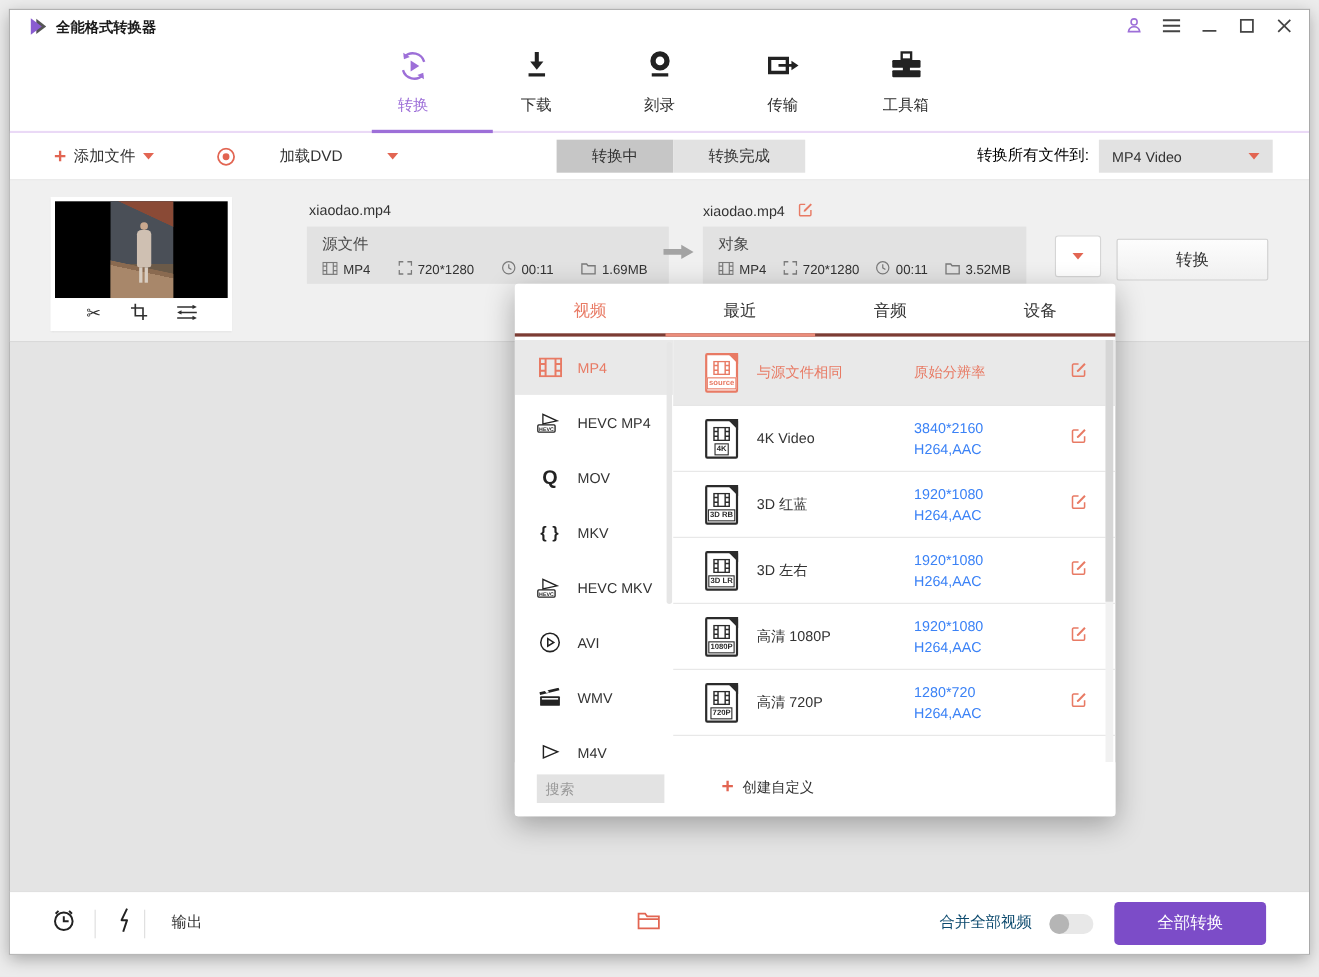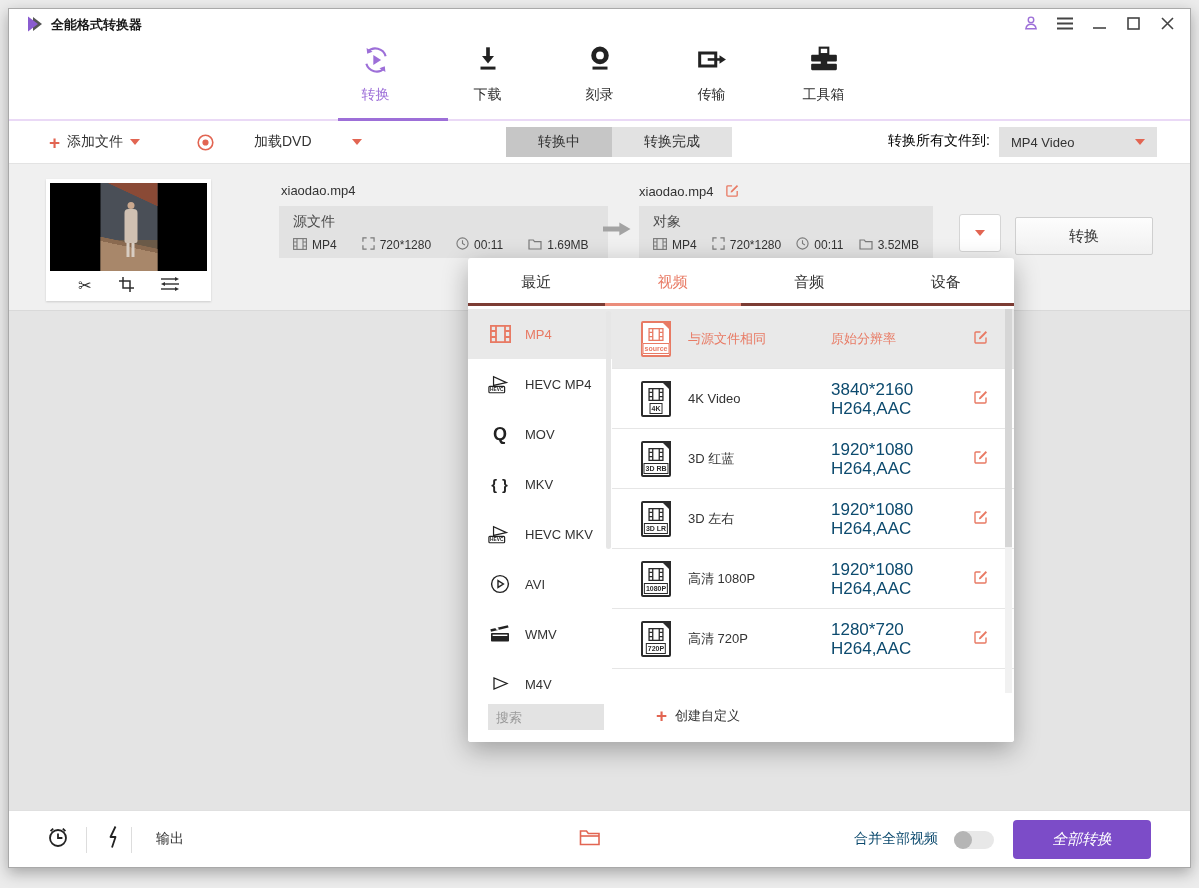--- a/index.html
+++ b/index.html
@@ -85,21 +85,21 @@
   .mov-q { font-size:18px; font-weight:bold; color:#222; }
   .mkv-b { font-size:15px; font-weight:bold; color:#222; letter-spacing:1px; }
   .fmt-scroll { position:absolute; left:138px; top:2px; width:5px; height:238px; background:#e6e6e6; border-radius:3px; }
 
   .preset-list { position:absolute; left:144px; right:0; top:0; bottom:0; }
   .preset-row { position:relative; height:60px; border-bottom:1px solid #e6e6e6; display:flex; align-items:center; }
   .preset-row.active { background:#e9e9e9; }
   .preset-row .p-ic { margin-left:29px; }
   .p-name { margin-left:17px; font-size:13px; color:#333; width:128px; }
   .preset-row.active .p-name { color:#e87a64; }
-  .p-details { position:absolute; left:219px; font-size:17px; color:#0c4a6e; line-height:19px; }
+  .p-details { position:absolute; left:219px; font-size:13px; color:#3b82f6; line-height:19px; }
   .preset-row.active .p-details { color:#e87a64; font-size:13px; }
   .p-edit { position:absolute; right:25px; }
   .preset-scroll-track { position:absolute; right:2px; top:0; width:7px; bottom:0; background:#f1f1f1; }
   .preset-scroll-thumb { position:absolute; right:2px; top:0; width:7px; height:238px; background:#d6d6d6; }
 
   .preset-ic { position:relative; width:30px; height:36px; border:2px solid #2b2b2b; border-radius:2px; background:#fff; flex:none; }
   .preset-ic .fold { position:absolute; top:-2px; right:-2px; width:0; height:0; border-top:10px solid #2b2b2b; border-left:10px solid transparent; }
   .preset-ic .pfilm { position:absolute; left:50%; top:5px; transform:translateX(-50%); }
   .preset-ic .badge { position:absolute; bottom:1px; left:50%; transform:translateX(-50%); background:#fff; border:1px solid #2b2b2b;
     font-size:7px; font-weight:bold; line-height:9px; padding:0 1px; white-space:nowrap; color:#2b2b2b; }
@@ -118,21 +118,21 @@
   .bb-abs { position:absolute; top:50%; transform:translateY(-50%); }
   .bb-sep { position:absolute; top:16px; width:1px; height:26px; background:#ddd; }
   .out-label { font-size:14px; color:#333; }
   .path-input-wrap { position:absolute; left:189px; top:13px; width:356px; height:30px; border:1px solid #c9c9c9; border-radius:3px;
     background:#fff; display:flex; align-items:center; padding:0 10px; }
   .path-input { border:none; outline:none; flex:1; font-size:13px; color:#333; font-family:inherit; background:transparent; }
   .merge-label { font-size:14px; color:#0c4a6e; }
   .toggle { position:absolute; right:196px; top:20px; width:40px; height:18px; border-radius:9px; background:#e8e8e8; }
   .toggle .knob { position:absolute; left:0; top:0; width:18px; height:18px; border-radius:50%; background:#b5b5b5; }
   .convert-all-btn { position:absolute; right:39px; top:9px; width:138px; height:39px; background:#7c4cc8; border-radius:4px;
-    display:flex; align-items:center; justify-content:center; color:#fff; font-size:15px;font-style:italic; }
+    display:flex; align-items:center; justify-content:center; color:#fff; font-size:15px; }
 </style>
 </head>
 <body>
 
 <div class="win">
 
   <div class="titlebar">
     <svg class="logo" viewBox="0 0 18 16">
       <path d="M7 1 L16 8 L7 15 z" fill="#555"></path>
       <path d="M2 0.5 L12 8 L2 15.5 z" fill="#8a5cd0"></path>
@@ -382,22 +382,22 @@
       </div>
     </div>
 
     <div class="dd-btn">
       <span class="caret"></span>
     </div>
     <div class="convert-btn">转换</div>
 
     <div class="popup">
       <div class="p-tabs">
+        <div class="p-tab active">视频</div>
         <div class="p-tab">最近</div>
-        <div class="p-tab active">视频</div>
         <div class="p-tab">音频</div>
         <div class="p-tab">设备</div>
         <div class="p-tab-underline"></div>
       </div>
 
       <div class="p-body">
 
         <div class="fmt-list">
           <div class="fmt-item active">
             <span class="fmt-ic">

